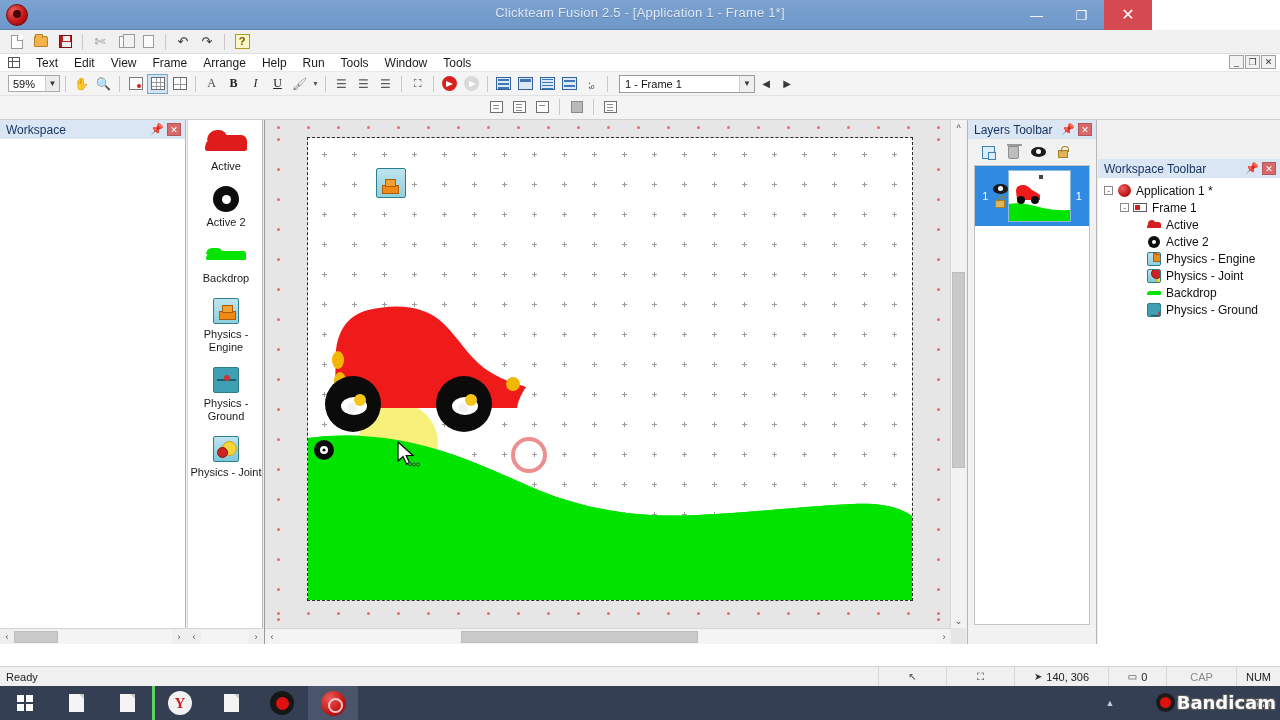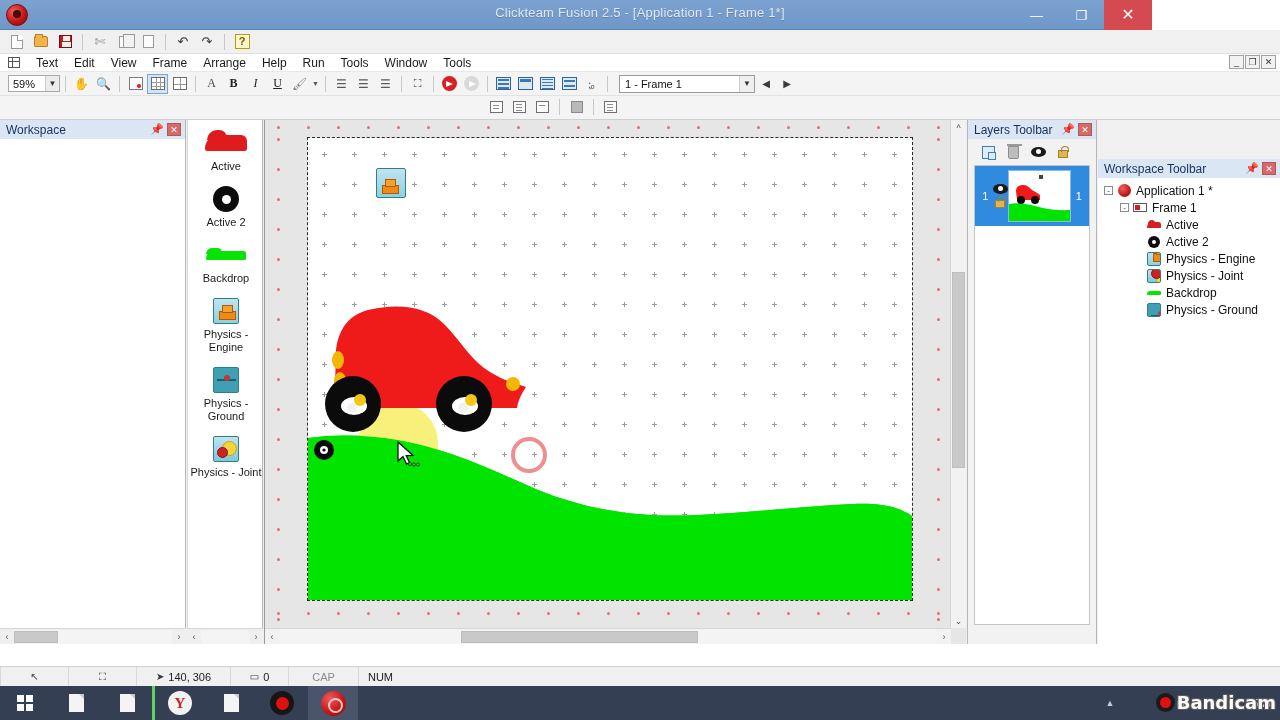--- a/index.html
+++ b/index.html
@@ -1308,20 +1308,21 @@
             </span>
           <span>Physics - Ground</span>
         </div>
 
       </div>
     </div>
   </div>
 
 
   <div class="statusbar">
+    <span class="st-ready">Ready</span>
     <span class="st-cell" style="width:68px">
       <span class="cursor-glyph">↖</span>
     </span>
     <span class="st-cell" style="width:68px">
       <span class="cursor-glyph">⛶</span>
     </span>
     <span class="st-cell" style="width:94px">
       <span class="cursor-glyph">➤</span>
       <span>140, 306</span>
     </span>

